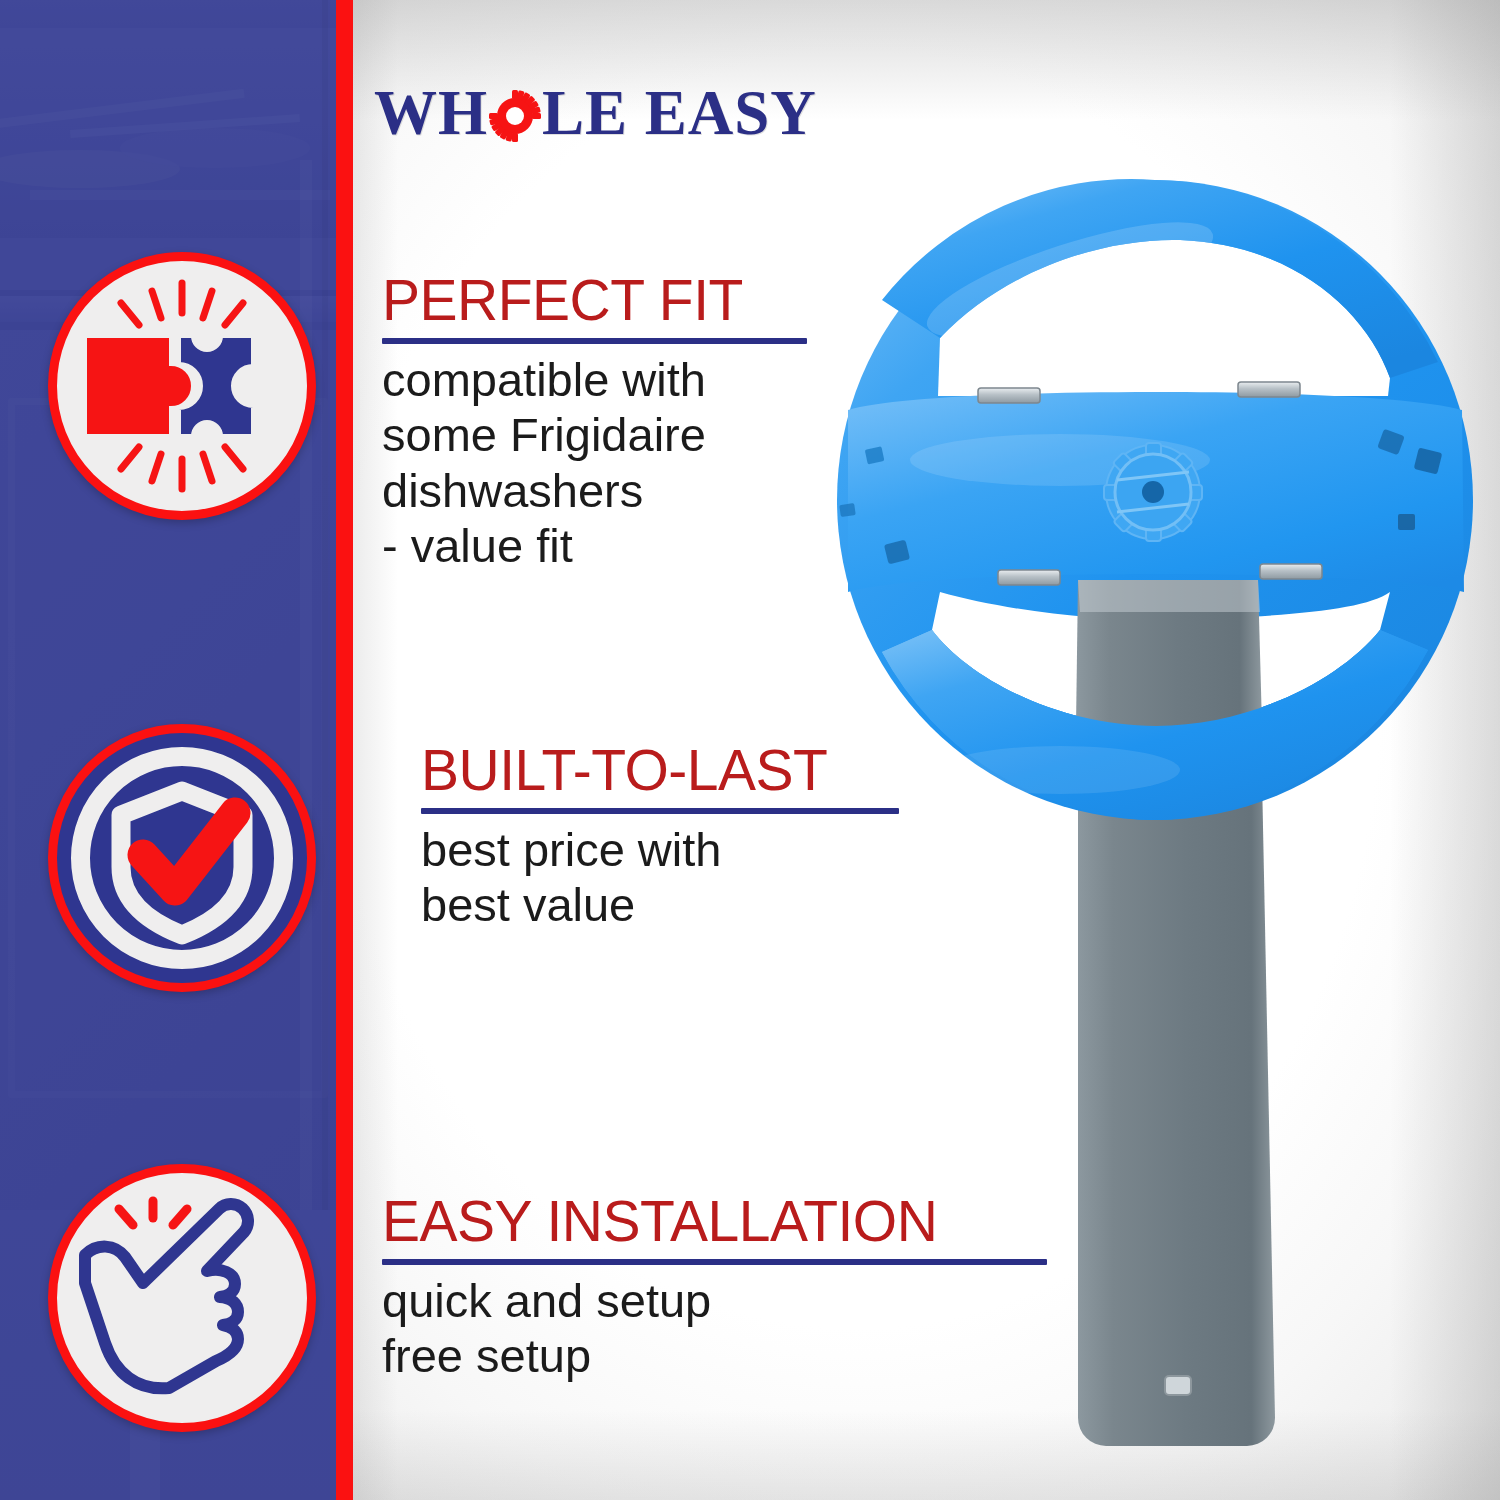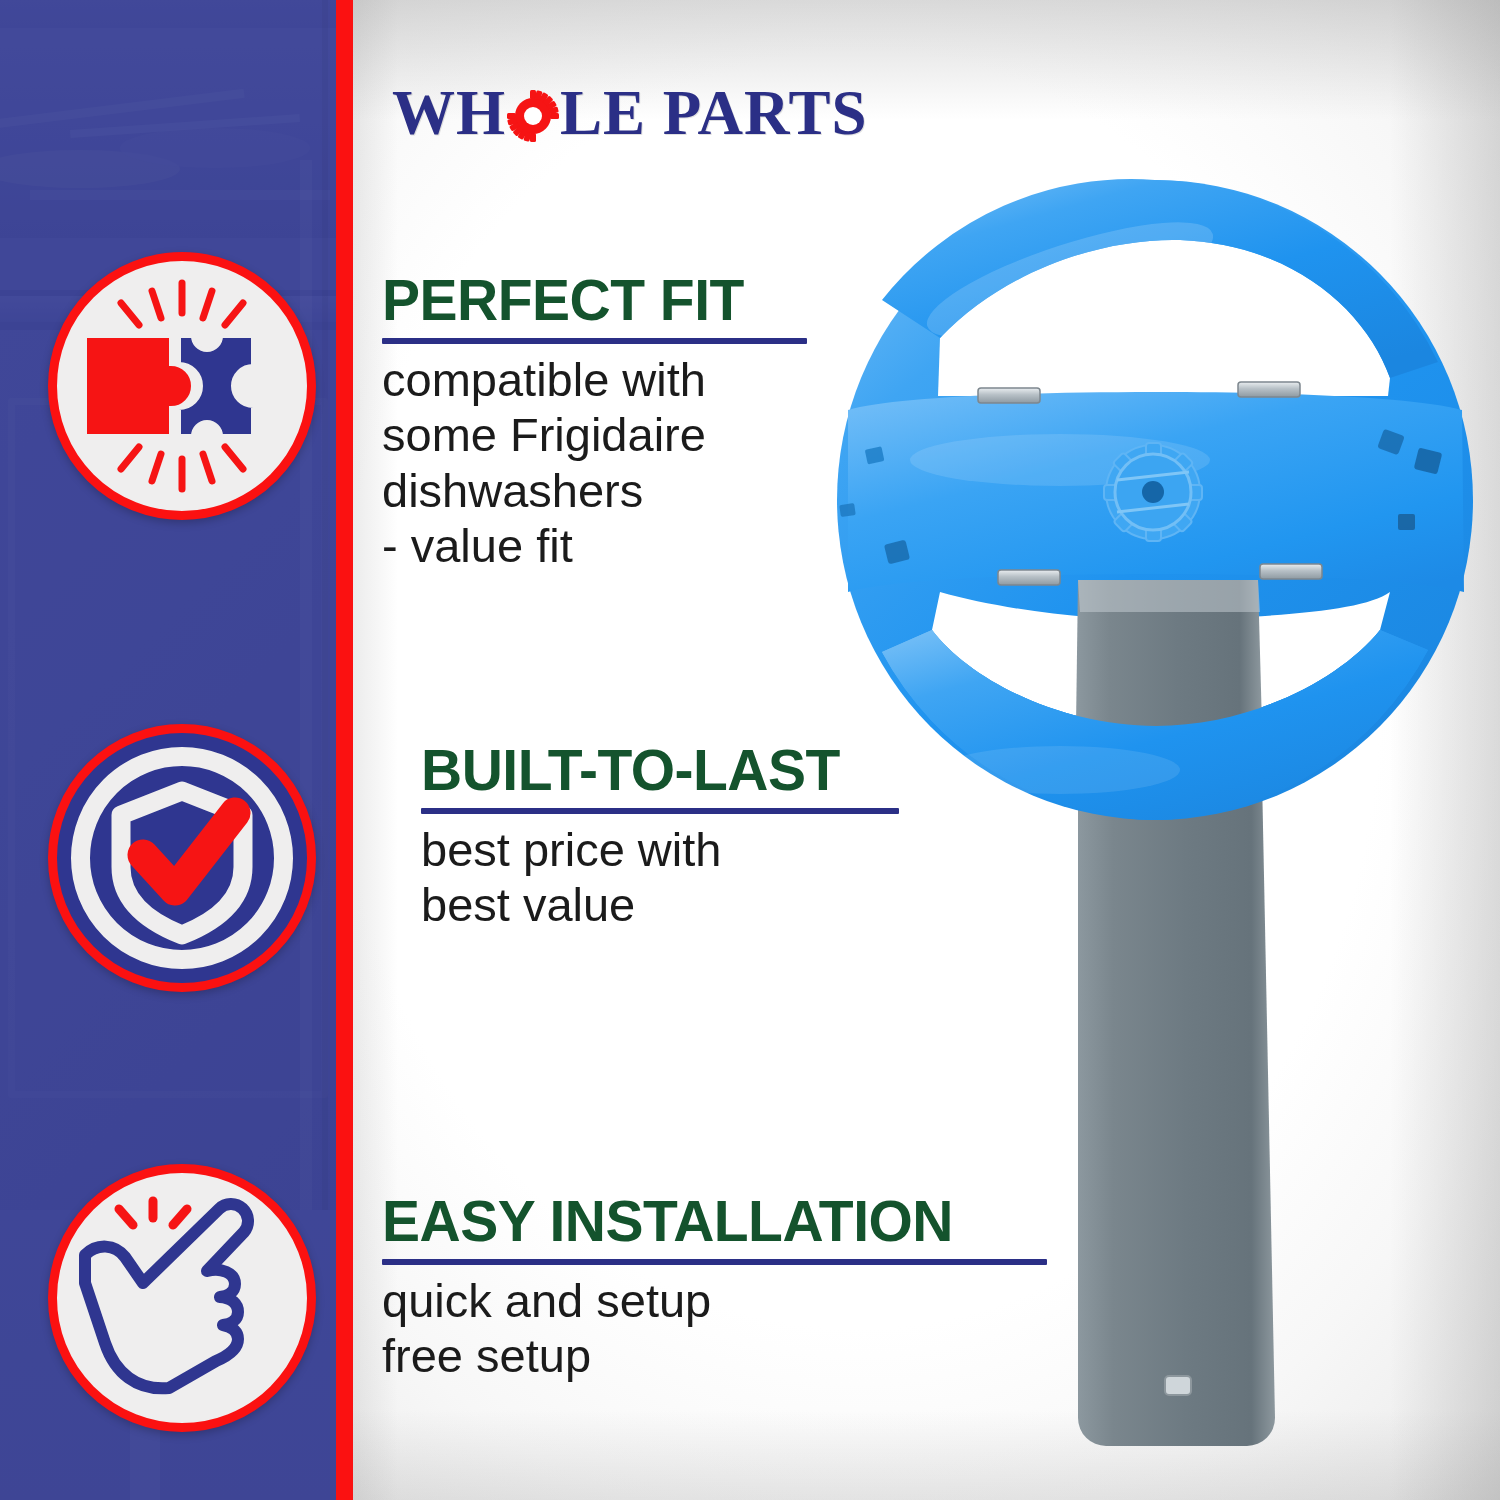--- a/index.html
+++ b/index.html
@@ -107,39 +107,39 @@
     background:
       linear-gradient(180deg, rgba(150,150,150,.35) 0px, rgba(160,160,160,0) 120px),
       linear-gradient(270deg, rgba(150,150,150,.32) 0px, rgba(160,160,160,0) 110px),
       linear-gradient(90deg, rgba(165,165,165,.22) 0px, rgba(160,160,160,0) 45px),
       linear-gradient(0deg, rgba(150,150,150,.22) 0px, rgba(160,160,160,0) 90px);
     pointer-events:none;
   }
 
   
   #logo {
-    position:absolute; left:392px; top:82px;
+    position:absolute; left:374px; top:82px;
     display:flex; align-items:center;
     font-family:"Liberation Serif", serif;
     font-weight:bold; font-size:63px; letter-spacing:1px;
     color:#2b2f86;
     text-shadow:1px 1px 0 rgba(0,0,0,.12);
     white-space:nowrap;
   }
   #logo .seg { line-height:1; }
   #logo .gear-wrap {
     position:relative; width:52px; height:52px;
     margin:0 1px; display:inline-block; vertical-align:middle; top:2px;
   }
   #logo .gear-wrap svg { position:absolute; left:0; top:0; }
 
   
   .feature-text { position:absolute; }
   .feature-title {
-    color:#14532d; font-size:57px; font-weight:bold;
+    color:#b91c1c; font-size:57px; font-weight:normal;
     letter-spacing:-0.5px; line-height:1.0; white-space:nowrap;
     font-family:"Liberation Sans", sans-serif;
   }
   .feature-rule {
     height:6px; background:#2b2f86; margin-top:9px; border-radius:1px;
   }
   .feature-desc {
     color:#1b1b1b; font-size:47px; line-height:1.18;
     margin-top:8px; font-weight:400;
     font-family:Liberation Sans, sans-serif;
@@ -223,21 +223,21 @@
             <rect x="23" y="43" width="6" height="9" rx="1.5" transform="rotate(15 26 26)"></rect>
             <rect x="23" y="0" width="6" height="9" rx="1.5" transform="rotate(45 26 26)"></rect>
             <rect x="23" y="43" width="6" height="9" rx="1.5" transform="rotate(45 26 26)"></rect>
             <rect x="23" y="0" width="6" height="9" rx="1.5" transform="rotate(75 26 26)"></rect>
             <rect x="23" y="43" width="6" height="9" rx="1.5" transform="rotate(75 26 26)"></rect>
           </g>
           <circle cx="26" cy="26" r="9" fill="#ffffff"></circle>
         </g>
       </svg>
     </span>
-    <span class="seg">LE PARTS</span>
+    <span class="seg">LE EASY</span>
   </div>
 
   <div class="badge" id="badge-1">
     <svg width="250" height="250" viewBox="0 0 250 250">
 
       <g stroke="#f61414" stroke-width="7" stroke-linecap="round">
         <line x1="125" y1="22" x2="125" y2="52"></line>
         <line x1="95" y1="30" x2="104" y2="57"></line>
         <line x1="155" y1="30" x2="146" y2="57"></line>
         <line x1="64" y1="42" x2="82" y2="64"></line>

